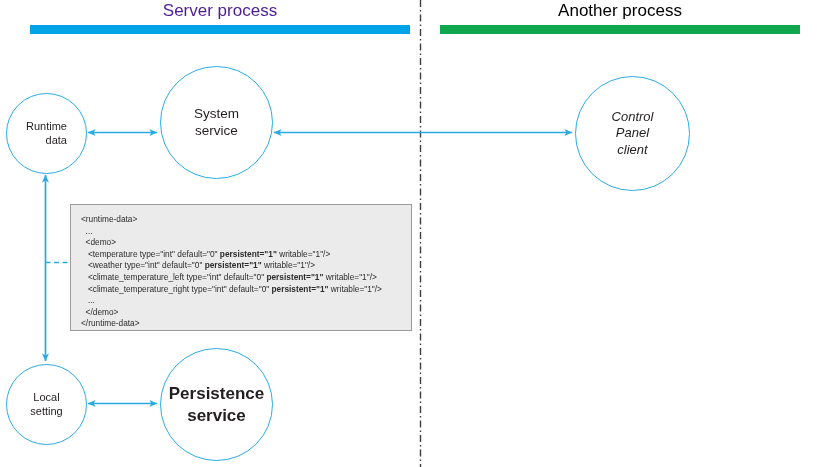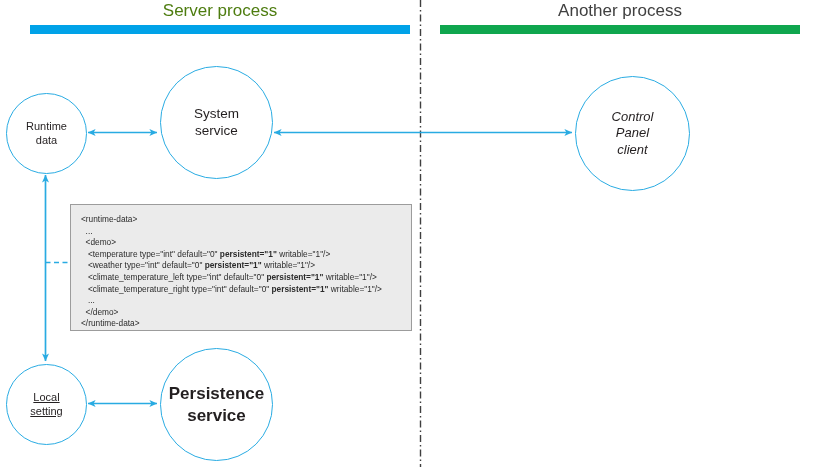--- a/index.html
+++ b/index.html
@@ -7,39 +7,39 @@
     width:820px;height:467px;position:relative;overflow:hidden;
     font-family:"Liberation Sans", sans-serif;
     -webkit-font-smoothing:antialiased;
   }
   #canvas{position:absolute;inset:0;width:820px;height:467px;}
 
   
   .proc-title{
     position:absolute;font-size:17px;text-align:center;white-space:nowrap;
   }
-  #server-title{left:30px;width:380px;top:1px;color:#4d7c0f;}
-  #other-title{left:440px;width:360px;top:1px;color:#404040;}
+  #server-title{left:30px;width:380px;top:1px;color:#4c1d95;}
+  #other-title{left:440px;width:360px;top:1px;color:#000000;}
 
   .proc-bar{position:absolute;height:9px;}
   #server-bar{left:30px;width:380px;top:25px;background:#00a2e8;}
   #other-bar{left:440px;width:360px;top:25px;background:#0fa64e;}
 
   
   .node{
     position:absolute;border-radius:50%;
     border:1.4px solid #2aace3;background:#ffffff;
     display:flex;align-items:center;justify-content:center;
     text-align:center;color:#231f20;line-height:1.25;
   }
   .node .lbl{display:block;padding:0 4px;}
-  #node-runtime-data{left:6px;top:93px;width:79px;height:79px;font-size:11px;}
+  #node-runtime-data{left:6px;top:93px;width:79px;height:79px;font-size:11px;text-align:right;}
   #node-system-service{left:160px;top:66px;width:111px;height:111px;font-size:13.5px;}
   #node-control-panel{left:575px;top:76px;width:113px;height:113px;font-size:13px;font-style:italic;}
-  #node-local-setting{left:6px;top:364px;width:79px;height:79px;font-size:11px;text-decoration:underline;}
+  #node-local-setting{left:6px;top:364px;width:79px;height:79px;font-size:11px;}
   #node-persistence{left:160px;top:348px;width:111px;height:111px;font-size:17px;font-weight:bold;}
 
   
   #code-box{
     position:absolute;left:70px;top:204px;width:342px;height:127px;
     background:#ebebeb;border:1px solid #9c9c9c;box-sizing:border-box;
     padding:9px 4px 0 10px;
   }
   #code-box pre{
     margin:0;font-family:"Liberation Sans", sans-serif;

